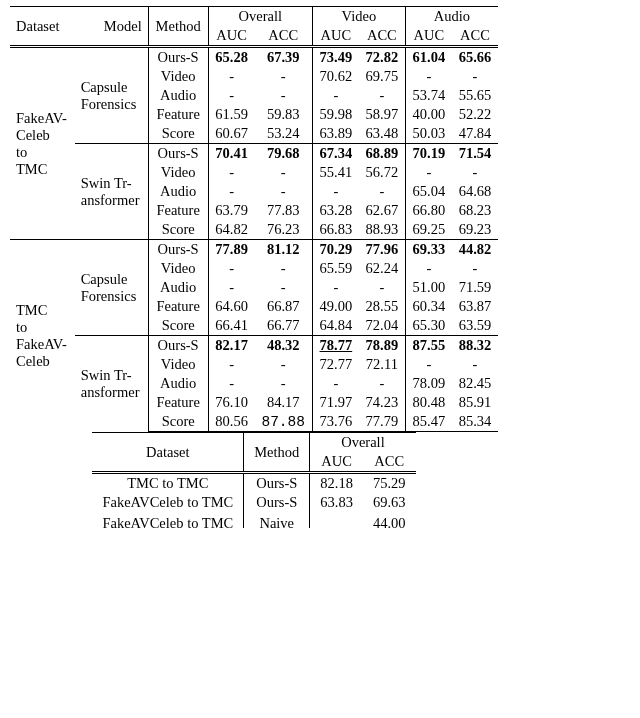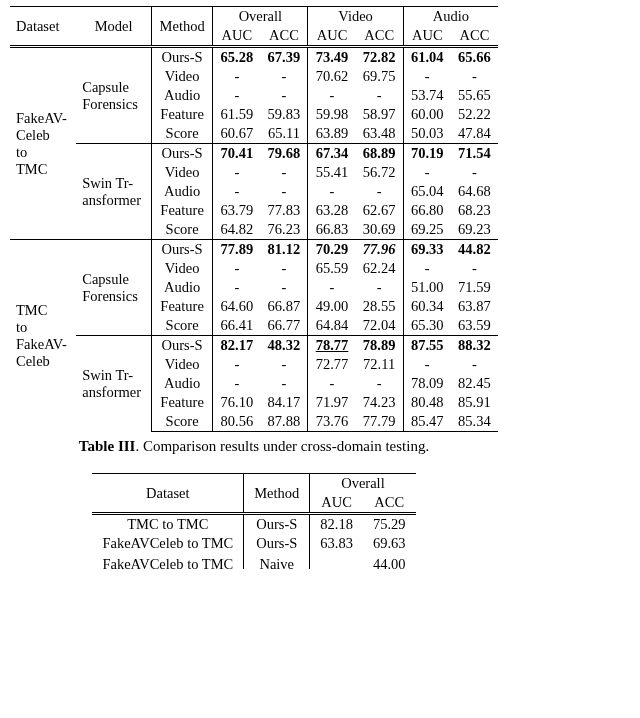--- a/index.html
+++ b/index.html
@@ -47,21 +47,21 @@
   .tbl2 .sp-right { border-right: 1px solid #000; }
 </style>
 </head>
 <body>
 <div class="wrap">
 
 <table class="tbl1">
   <thead>
     <tr class="h1">
       <td rowspan="2" class="rule-top left" style="border-bottom: 3px double rgb(0, 0, 0);">Dataset</td>
-      <td rowspan="2" class="rule-top sp-right" style="border-bottom: 3px double rgb(0, 0, 0);">Model</td>
+      <td rowspan="2" class="rule-top sp-right" style="border-bottom: 3px double rgb(0, 0, 0); text-align: right;">Model</td>
       <td rowspan="2" class="rule-top sp-right" style="border-bottom: 3px double rgb(0, 0, 0);">Method</td>
       <td colspan="2" class="rule-top sp-right">Overall</td>
       <td colspan="2" class="rule-top sp-right">Video</td>
       <td colspan="2" class="rule-top">Audio</td>
     </tr>
     <tr class="h2">
       <td class="dbl-bot">AUC</td>
       <td class="dbl-bot sp-right">ACC</td>
       <td class="dbl-bot">AUC</td>
       <td class="dbl-bot sp-right">ACC</td>
@@ -99,27 +99,27 @@
           <td class="sp-right">-</td>
           <td>53.74</td>
           <td>55.65</td>
         </tr>
         <tr>
           <td class="sp-right">Feature</td>
           <td>61.59</td>
           <td class="sp-right">59.83</td>
           <td>59.98</td>
           <td class="sp-right">58.97</td>
-          <td>60.00</td>
+          <td>40.00</td>
           <td>52.22</td>
         </tr>
         <tr>
           <td class="sp-right">Score</td>
           <td>60.67</td>
-          <td class="sp-right">65.11</td>
+          <td class="sp-right">53.24</td>
           <td>63.89</td>
           <td class="sp-right">63.48</td>
           <td>50.03</td>
           <td>47.84</td>
         </tr>
         <tr>
           <td rowspan="5" class="left sp-right" style="border-top: 1px solid rgb(0, 0, 0);">Swin Tr-<br>ansformer</td>
           <td class="sp-right" style="border-top: 1px solid rgb(0, 0, 0);">Ours-S</td>
           <td class="b" style="border-top: 1px solid rgb(0, 0, 0);">70.41</td>
           <td class="b sp-right" style="border-top: 1px solid rgb(0, 0, 0);">79.68</td>
@@ -153,32 +153,32 @@
           <td>63.28</td>
           <td class="sp-right">62.67</td>
           <td>66.80</td>
           <td>68.23</td>
         </tr>
         <tr>
           <td class="sp-right">Score</td>
           <td>64.82</td>
           <td class="sp-right">76.23</td>
           <td>66.83</td>
-          <td class="sp-right">30.69</td>
+          <td class="sp-right">88.93</td>
           <td>69.25</td>
           <td>69.23</td>
         </tr>
         <tr>
           <td rowspan="10" class="left" style="border-top: 1px solid rgb(0, 0, 0);">TMC<br>to<br>FakeAV-<br>Celeb</td>
           <td rowspan="5" class="left sp-right" style="border-top: 1px solid rgb(0, 0, 0);">Capsule<br>Forensics</td>
           <td class="sp-right" style="border-top: 1px solid rgb(0, 0, 0);">Ours-S</td>
           <td class="b" style="border-top: 1px solid rgb(0, 0, 0); margin-top: 19px;">77.89</td>
           <td class="b sp-right" style="border-top: 1px solid rgb(0, 0, 0);">81.12</td>
           <td class="b" style="border-top: 1px solid rgb(0, 0, 0); margin-top: 24px;">70.29</td>
-          <td class="b sp-right" style="border-top: 1px solid rgb(0, 0, 0); font-style: italic;">77.96</td>
+          <td class="b sp-right" style="border-top: 1px solid rgb(0, 0, 0);">77.96</td>
           <td class="b" style="border-top: 1px solid rgb(0, 0, 0);">69.33</td>
           <td class="b" style="border-top: 1px solid rgb(0, 0, 0);">44.82</td>
         </tr>
         <tr>
           <td class="sp-right">Video</td>
           <td>-</td>
           <td class="sp-right">-</td>
           <td>65.59</td>
           <td class="sp-right">62.24</td>
           <td>-</td>
@@ -244,32 +244,29 @@
           <td>76.10</td>
           <td class="sp-right">84.17</td>
           <td>71.97</td>
           <td class="sp-right">74.23</td>
           <td>80.48</td>
           <td>85.91</td>
         </tr>
         <tr>
           <td class="sp-right" style="border-bottom: 1px solid rgb(0, 0, 0);">Score</td>
           <td style="border-bottom: 1px solid rgb(0, 0, 0);">80.56</td>
-          <td class="sp-right" style="border-bottom: 1px solid rgb(0, 0, 0);">87.88</td>
+          <td class="sp-right" style="border-bottom: 1px solid rgb(0, 0, 0); font-family: Liberation Mono, monospace;">87.88</td>
           <td style="border-bottom: 1px solid rgb(0, 0, 0);">73.76</td>
           <td class="sp-right" style="border-bottom: 1px solid rgb(0, 0, 0);">77.79</td>
           <td style="border-bottom: 1px solid rgb(0, 0, 0); margin-top: 44px;">85.47</td>
           <td style="border-bottom: 1px solid rgb(0, 0, 0);">85.34</td>
         </tr>
       </tbody>
 </table>
 
-<div class="caption">
-  <span class="b">Table III</span><span>. Comparison results under cross-domain testing.</span>
-</div>
 
 <table class="tbl2">
   <thead>
     <tr>
       <td rowspan="2" class="rule-top sp-right" style="border-top: 1px solid rgb(0, 0, 0); border-bottom: 3px double rgb(0, 0, 0);">Dataset</td>
       <td rowspan="2" class="sp-right" style="border-top: 1px solid rgb(0, 0, 0); border-bottom: 3px double rgb(0, 0, 0);">Method</td>
       <td colspan="2" style="border-top:1px solid #000">Overall</td>
     </tr>
     <tr>
       <td style="border-bottom:3px double #000">AUC</td>

